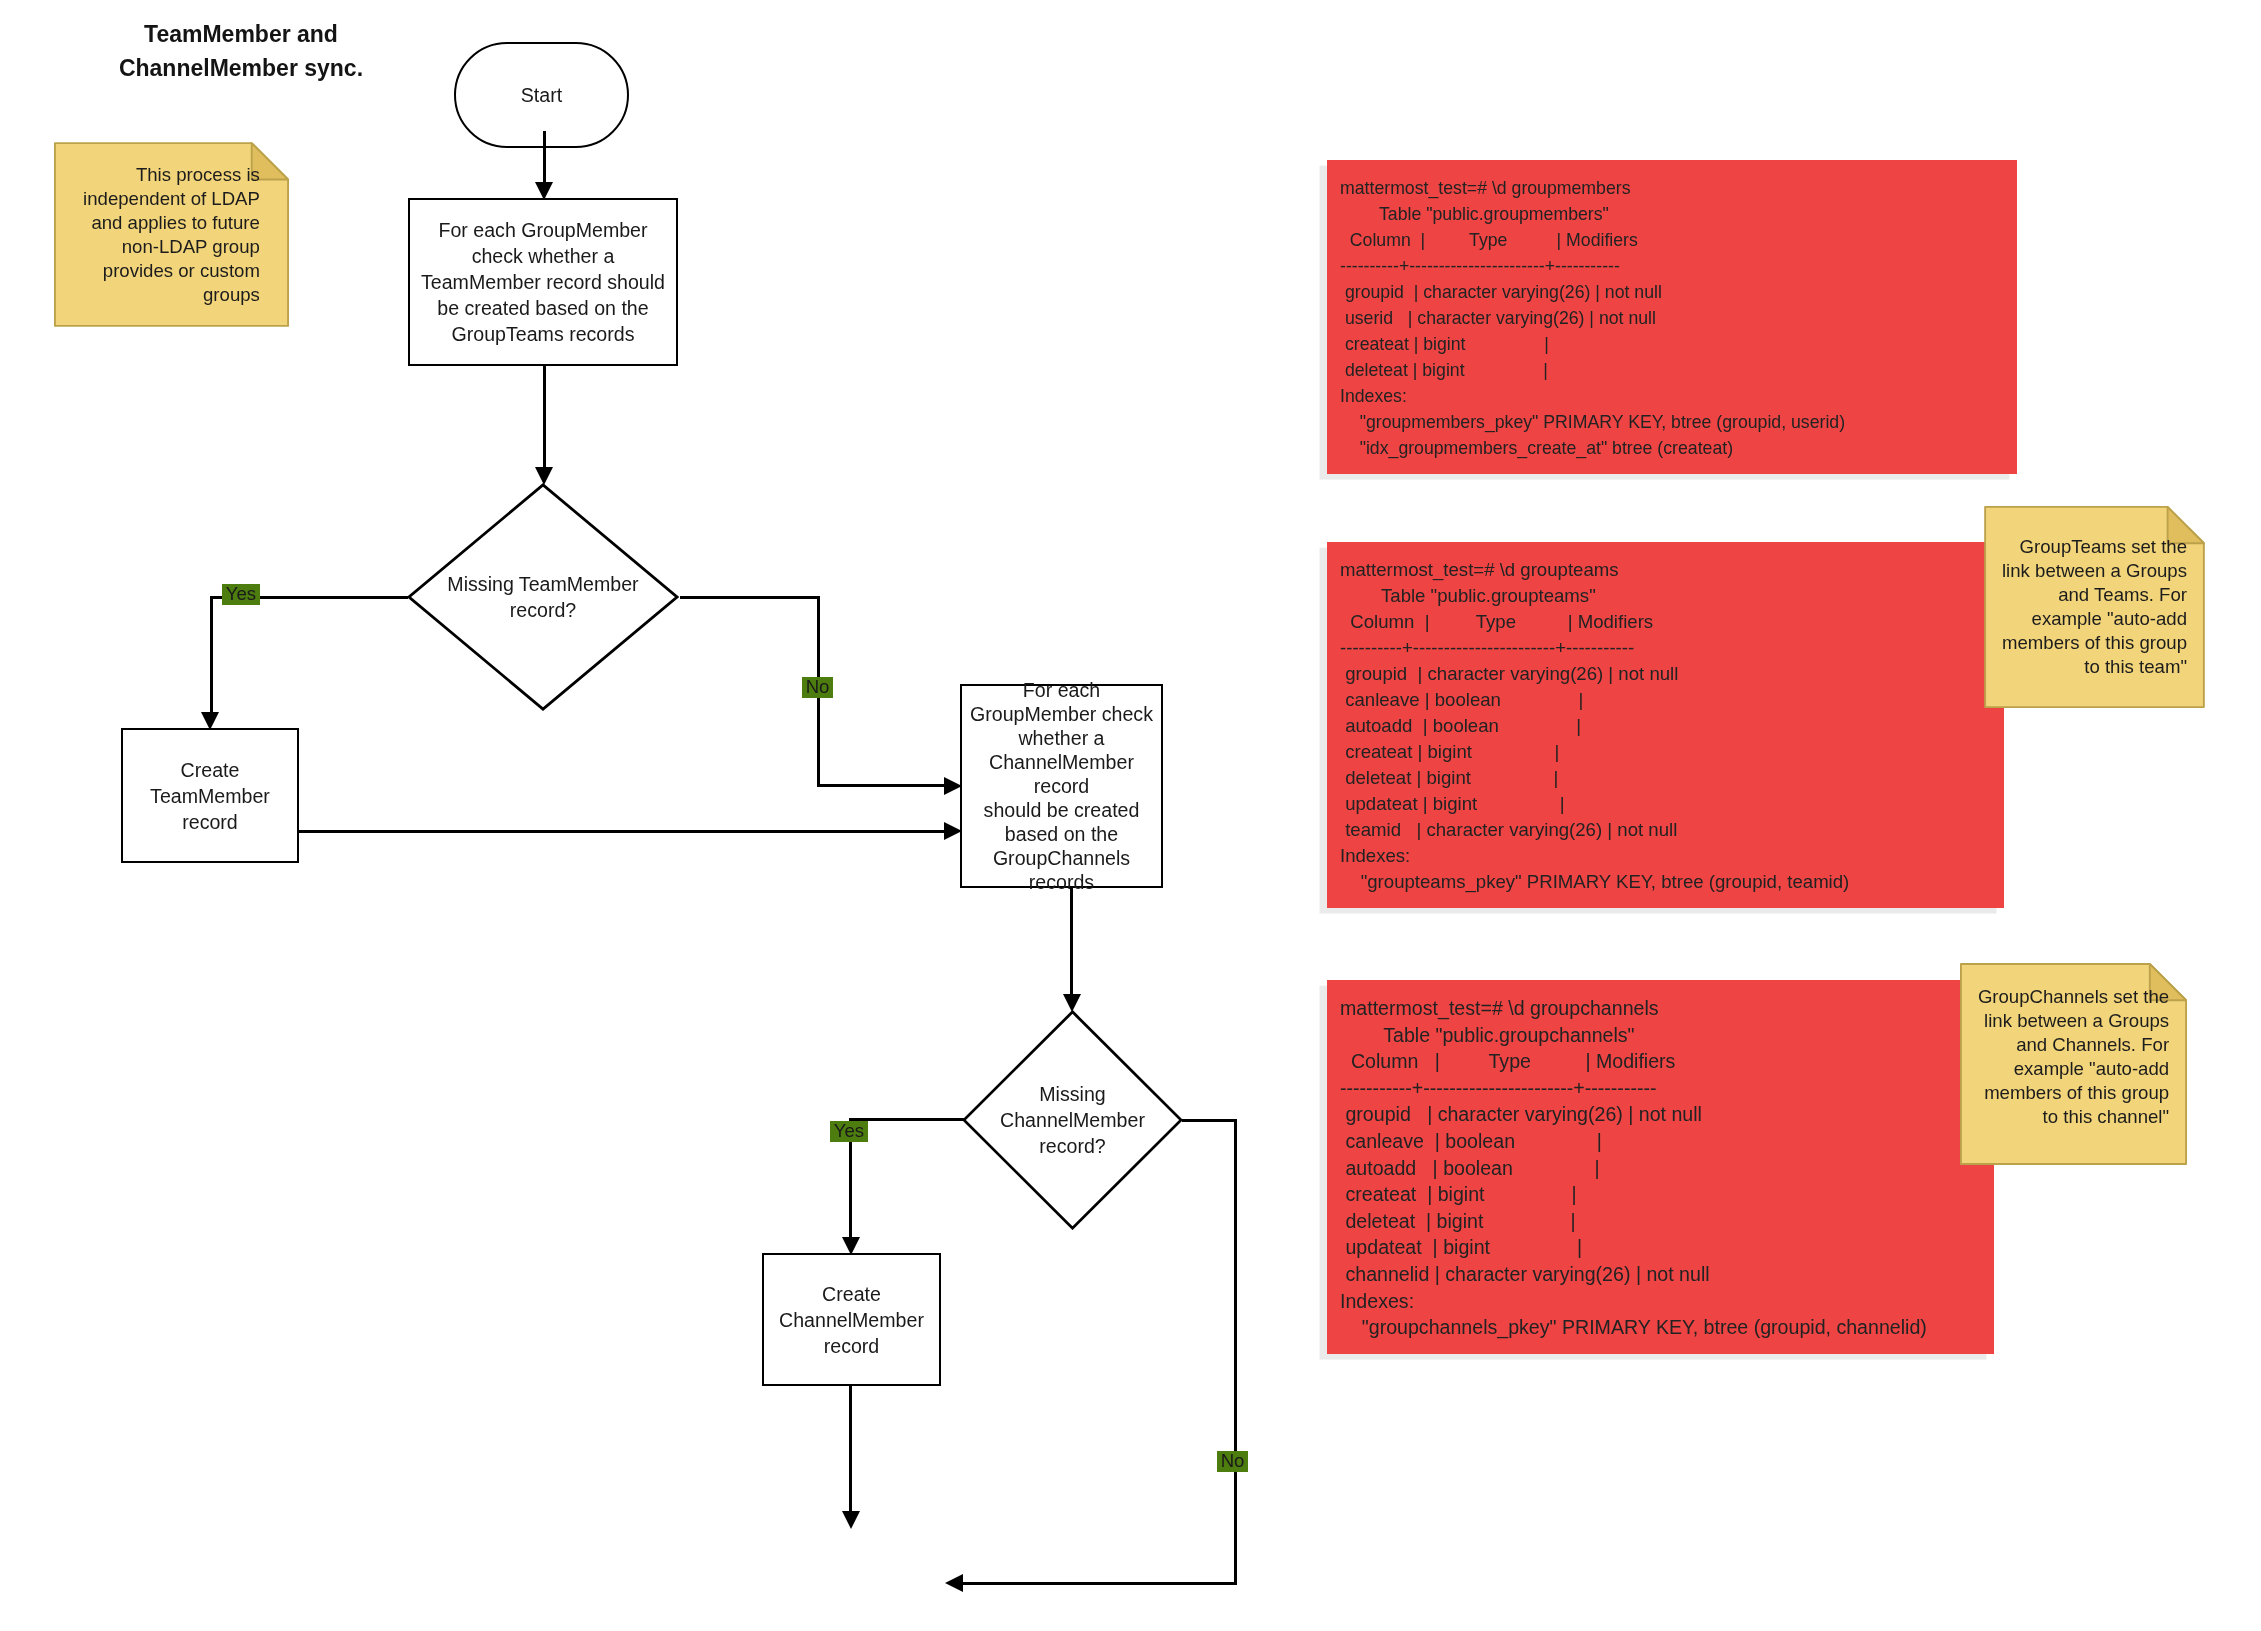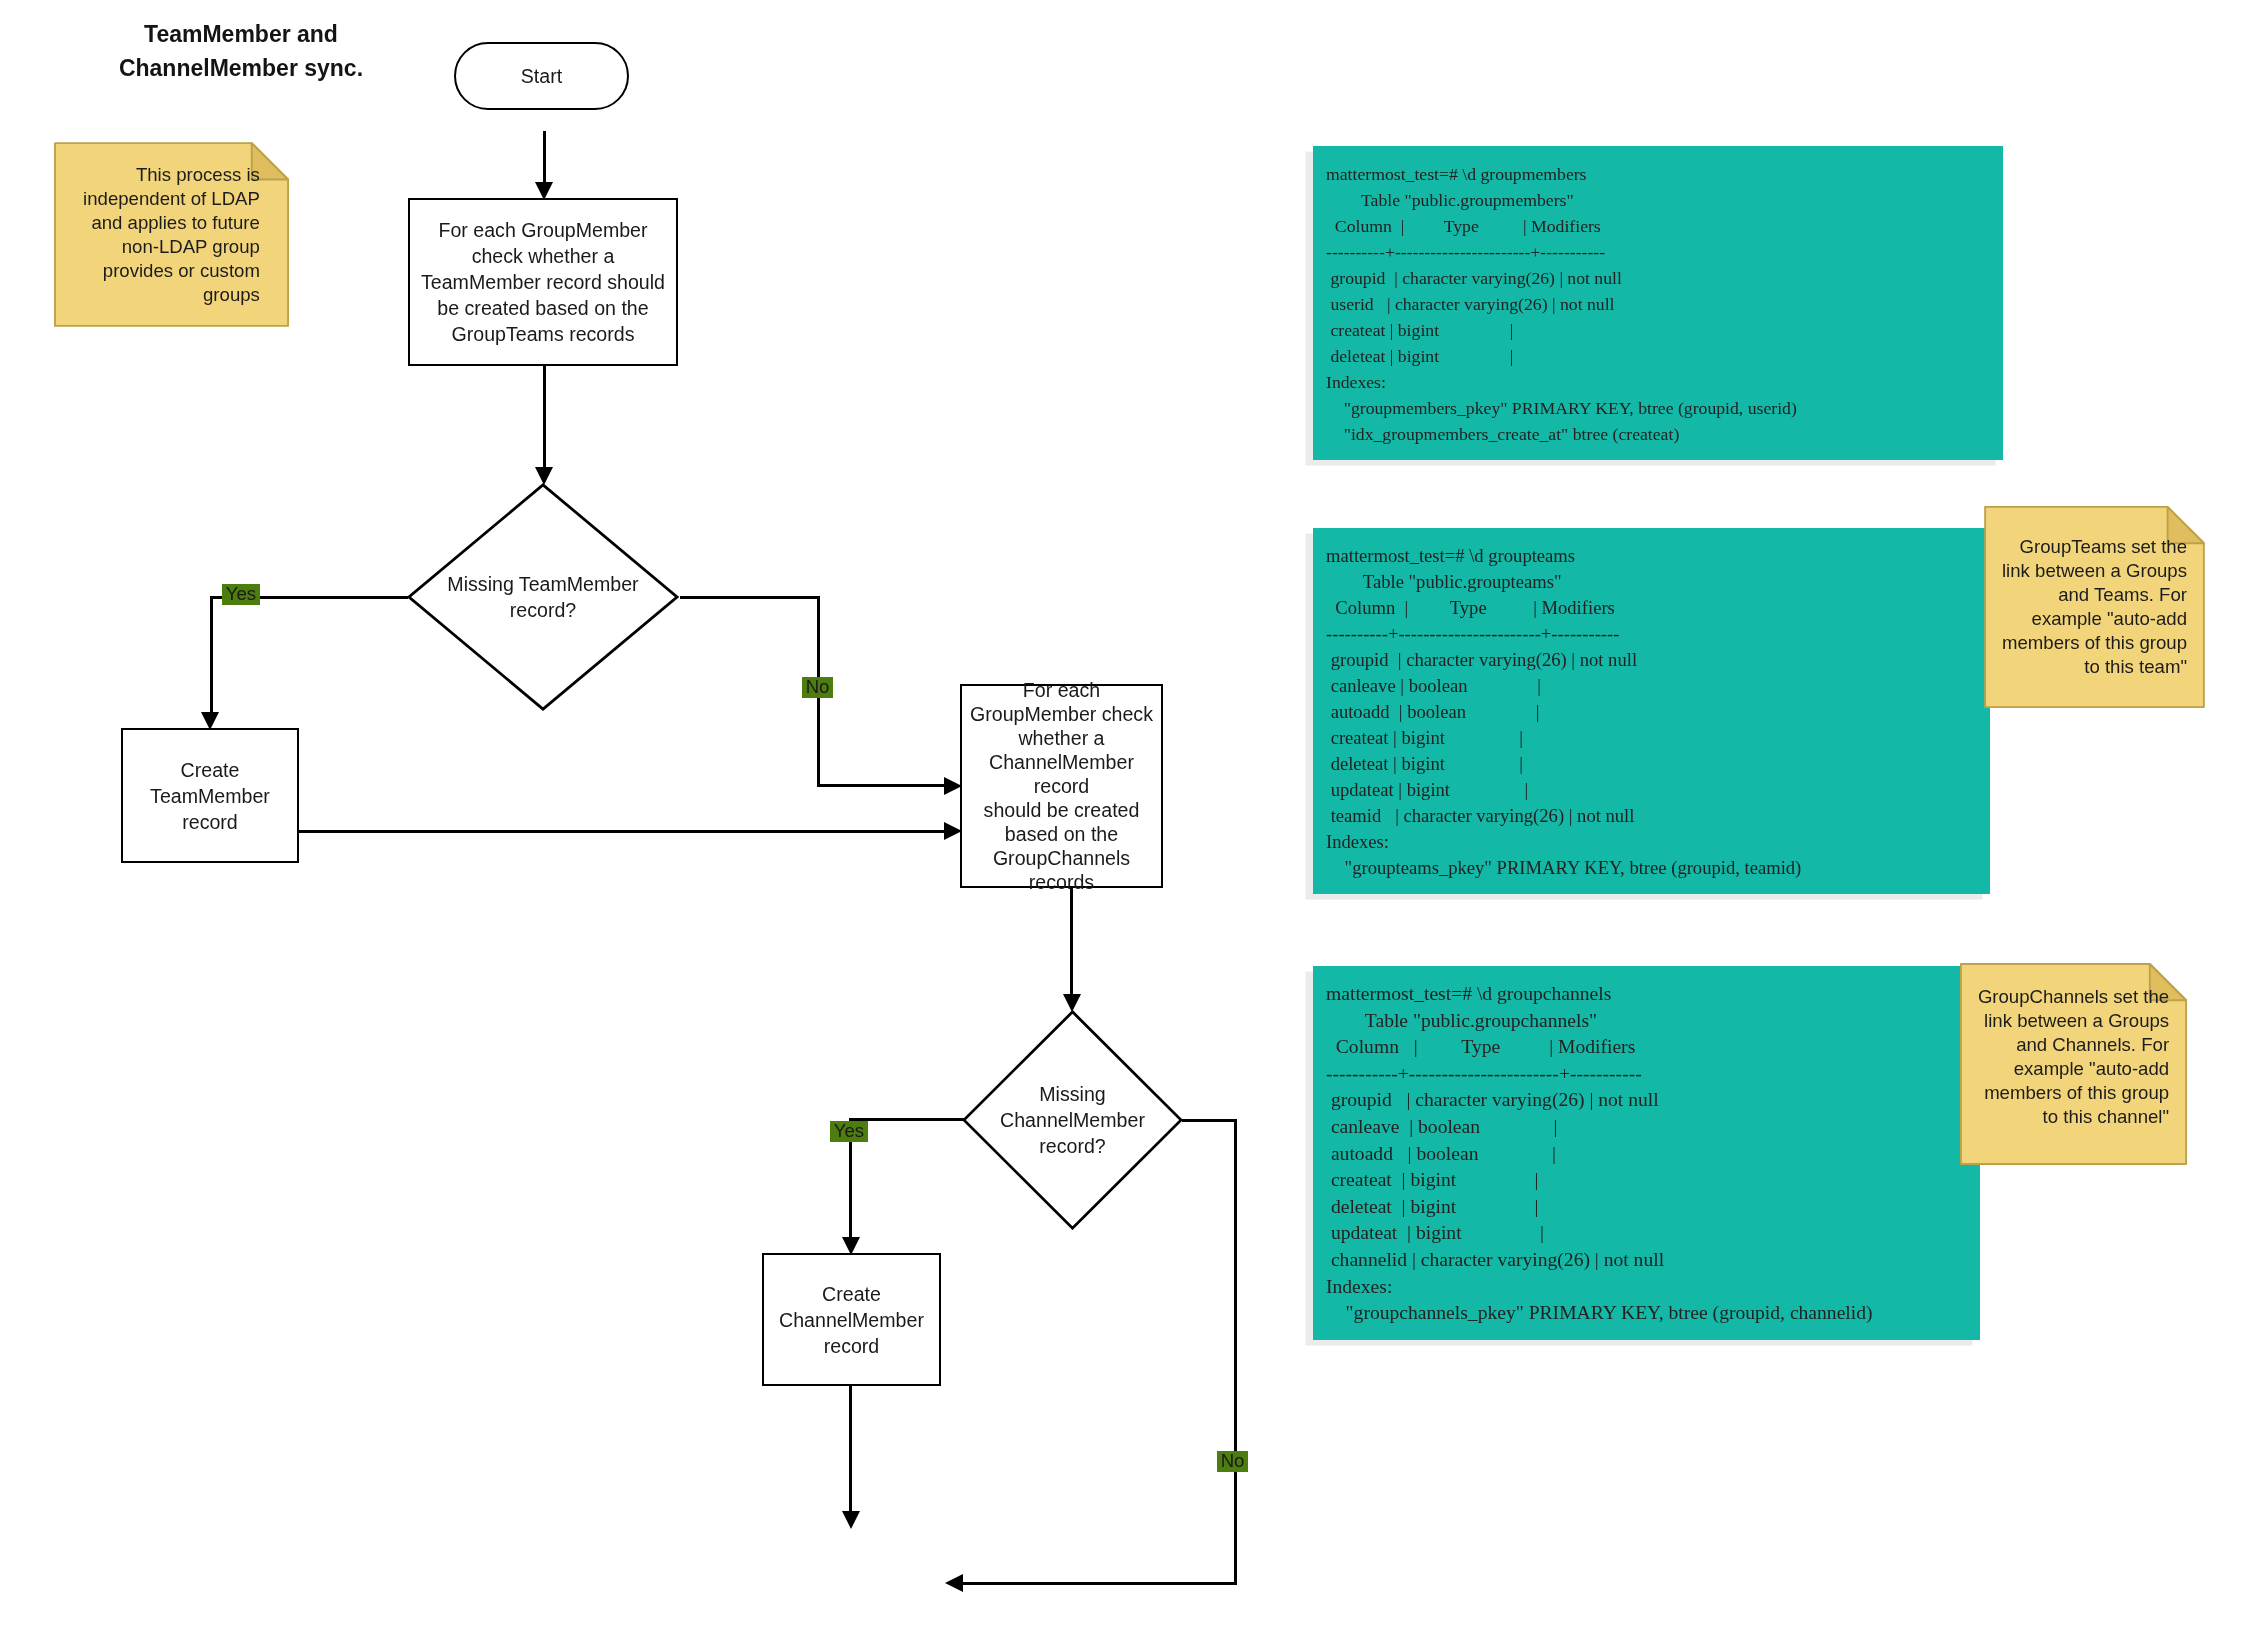--- a/index.html
+++ b/index.html
@@ -24,22 +24,22 @@
   .dwrap{position:absolute}
   .dwrap svg{position:absolute;left:0;top:0}
   .dtext{position:absolute;left:0;top:0;right:0;bottom:0;display:flex;align-items:center;
          justify-content:center;text-align:center;white-space:pre-line;
          font-size:19.6px;line-height:26px}
   .note{position:absolute;z-index:2}
   .note svg{position:absolute;left:0;top:0}
   .note-text{position:absolute;left:0;top:0;right:0;bottom:0;display:flex;align-items:center;
              justify-content:center;text-align:right;white-space:pre-line;
              font-size:18.6px;line-height:24px;padding:7.5px 9.3px;color:#1c1c1c}
-  pre.term-out{position:absolute;margin:0;background:#14b8a6;color:var(--terminal-text,#222);
-               font-family:Liberation Serif, serif;
+  pre.term-out{position:absolute;margin:14px;background:#ef4444;color:var(--terminal-text,#222);
+               font-family:Liberation Sans, sans-serif;
                box-shadow:-7.5px 5.6px 0 0 var(--terminal-shadow,#ebebeb);
                padding:15px 11.2px 13px 13px;white-space:pre;z-index:1}
 </style>
 </head>
 <body>
 
 <div class="canvas">
 
   <div class="abs title" style="left:45px;top:17px;width:392px">TeamMember and
 ChannelMember sync.</div>
@@ -50,21 +50,21 @@
       <path d="M212,1 L251,40 H212 Z" style="fill:var(--note-fold,#E0BE5E);stroke:var(--note-border,#BCA14B);stroke-width:2" stroke-linejoin="round"></path>
     </svg>
     <div class="note-text">This process is
 independent of LDAP
 and applies to future
 non-LDAP group
 provides or custom
 groups</div>
   </div>
 
-  <div class="abs shape term" style="left:454px;top:42px;width:175px;height:68px">Start</div>
+  <div class="abs shape term" style="left:454px;top:42px;width:175px;height:106px">Start</div>
 
   <div class="ln" style="left:543px;top:131px;width:2.8px;height:54px"></div>
   <div class="ah down" style="left:535px;top:182px"></div>
 
   <div class="abs shape" style="left:408px;top:198px;width:270px;height:168px">For each GroupMember
 check whether a
 TeamMember record should
 be created based on the
 GroupTeams records</div>
 

